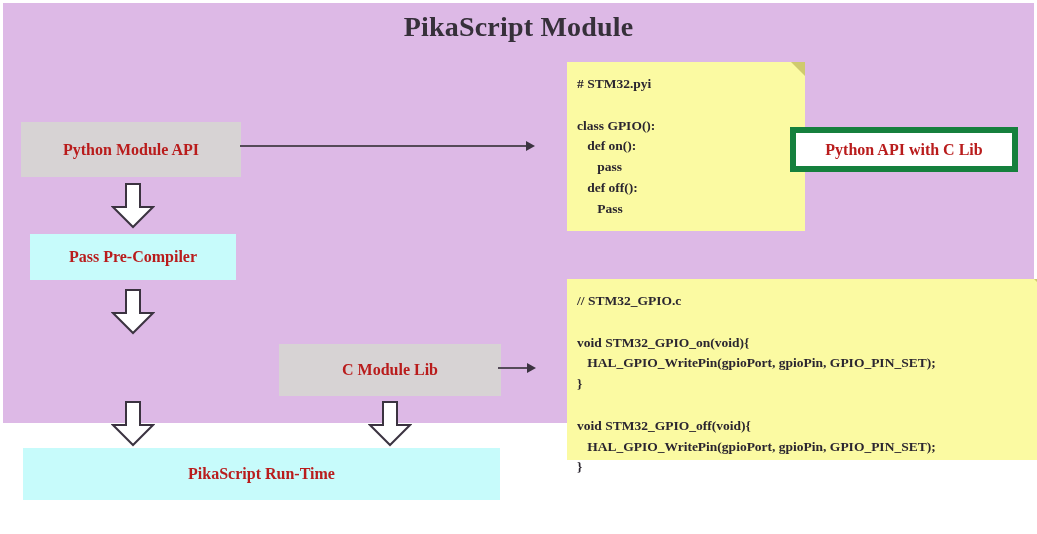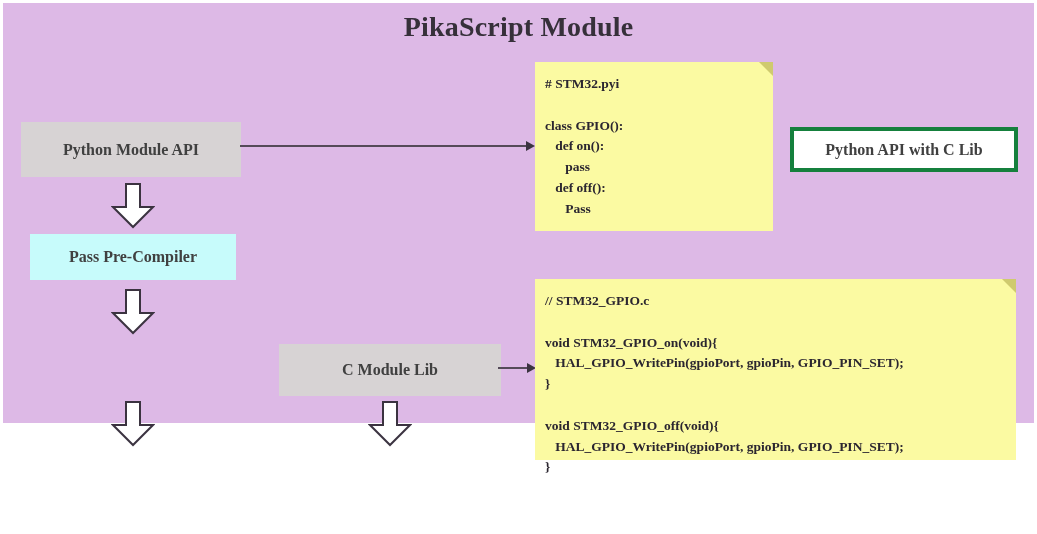--- a/index.html
+++ b/index.html
@@ -38,29 +38,29 @@
   }
 
   
   .box {
     position: absolute;
     display: flex;
     align-items: center;
     justify-content: center;
     font-size: 16px;
     font-weight: bold;
-    color: #404040;
+    color: #b91c1c;
     box-sizing: border-box;
     text-align: center;
   }
   .box.gray  { background: #d7d3d4; }
   .box.cyan  { background: #c7fbfb; }
   .box.white {
     background: #ffffff;
-    border: 4px solid #15803d;
+    border: 6px solid #15803d;
   }
 
   
   .blockarrow {
     position: absolute;
   }
 
   
   .conn {
     position: absolute;
@@ -73,20 +73,21 @@
     height: 0;
     border-top: 5px solid transparent;
     border-bottom: 5px solid transparent;
     border-left: 9px solid #3b3340;
   }
 
   
   .note {
     position: absolute;
     box-sizing: border-box;
+    margin-left: 32px;
   }
   .note .paper {
     position: absolute;
     left: 0;
     top: 0;
     width: 100%;
     height: 100%;
     background: #fbfaa2;
   }
   .note .fold {
@@ -138,20 +139,23 @@
     </svg>
 
     <div class="box gray" style="left:276px; top:341px; width:222px; height:52px;text-align:center;">
       <span>C Module Lib</span>
     </div>
 
     <svg class="blockarrow" style="left:365px; top:398px;" width="44" height="46" viewBox="0 0 44 46">
       <polygon points="15,1 29,1 29,24 42,24 22,44 2,24 15,24" fill="#ffffff" stroke="#3b3340" stroke-width="2" stroke-linejoin="miter"></polygon>
     </svg>
 
+    <div class="box cyan" style="left:20px; top:445px; width:477px; height:52px;">
+      <span>PikaScript Run-Time</span>
+    </div>
 
     <div class="conn" style="left:237px; top:142px; width:288px;"></div>
     <div class="connhead" style="left:523px; top:138px;"></div>
 
     <div class="conn" style="left:495px; top:364px; width:32px;"></div>
     <div class="connhead" style="left:524px; top:360px;"></div>
 
     <div class="note" style="left:532px; top:59px; width:238px; height:169px;">
       <div class="paper"></div>
       <div class="fold"></div>

